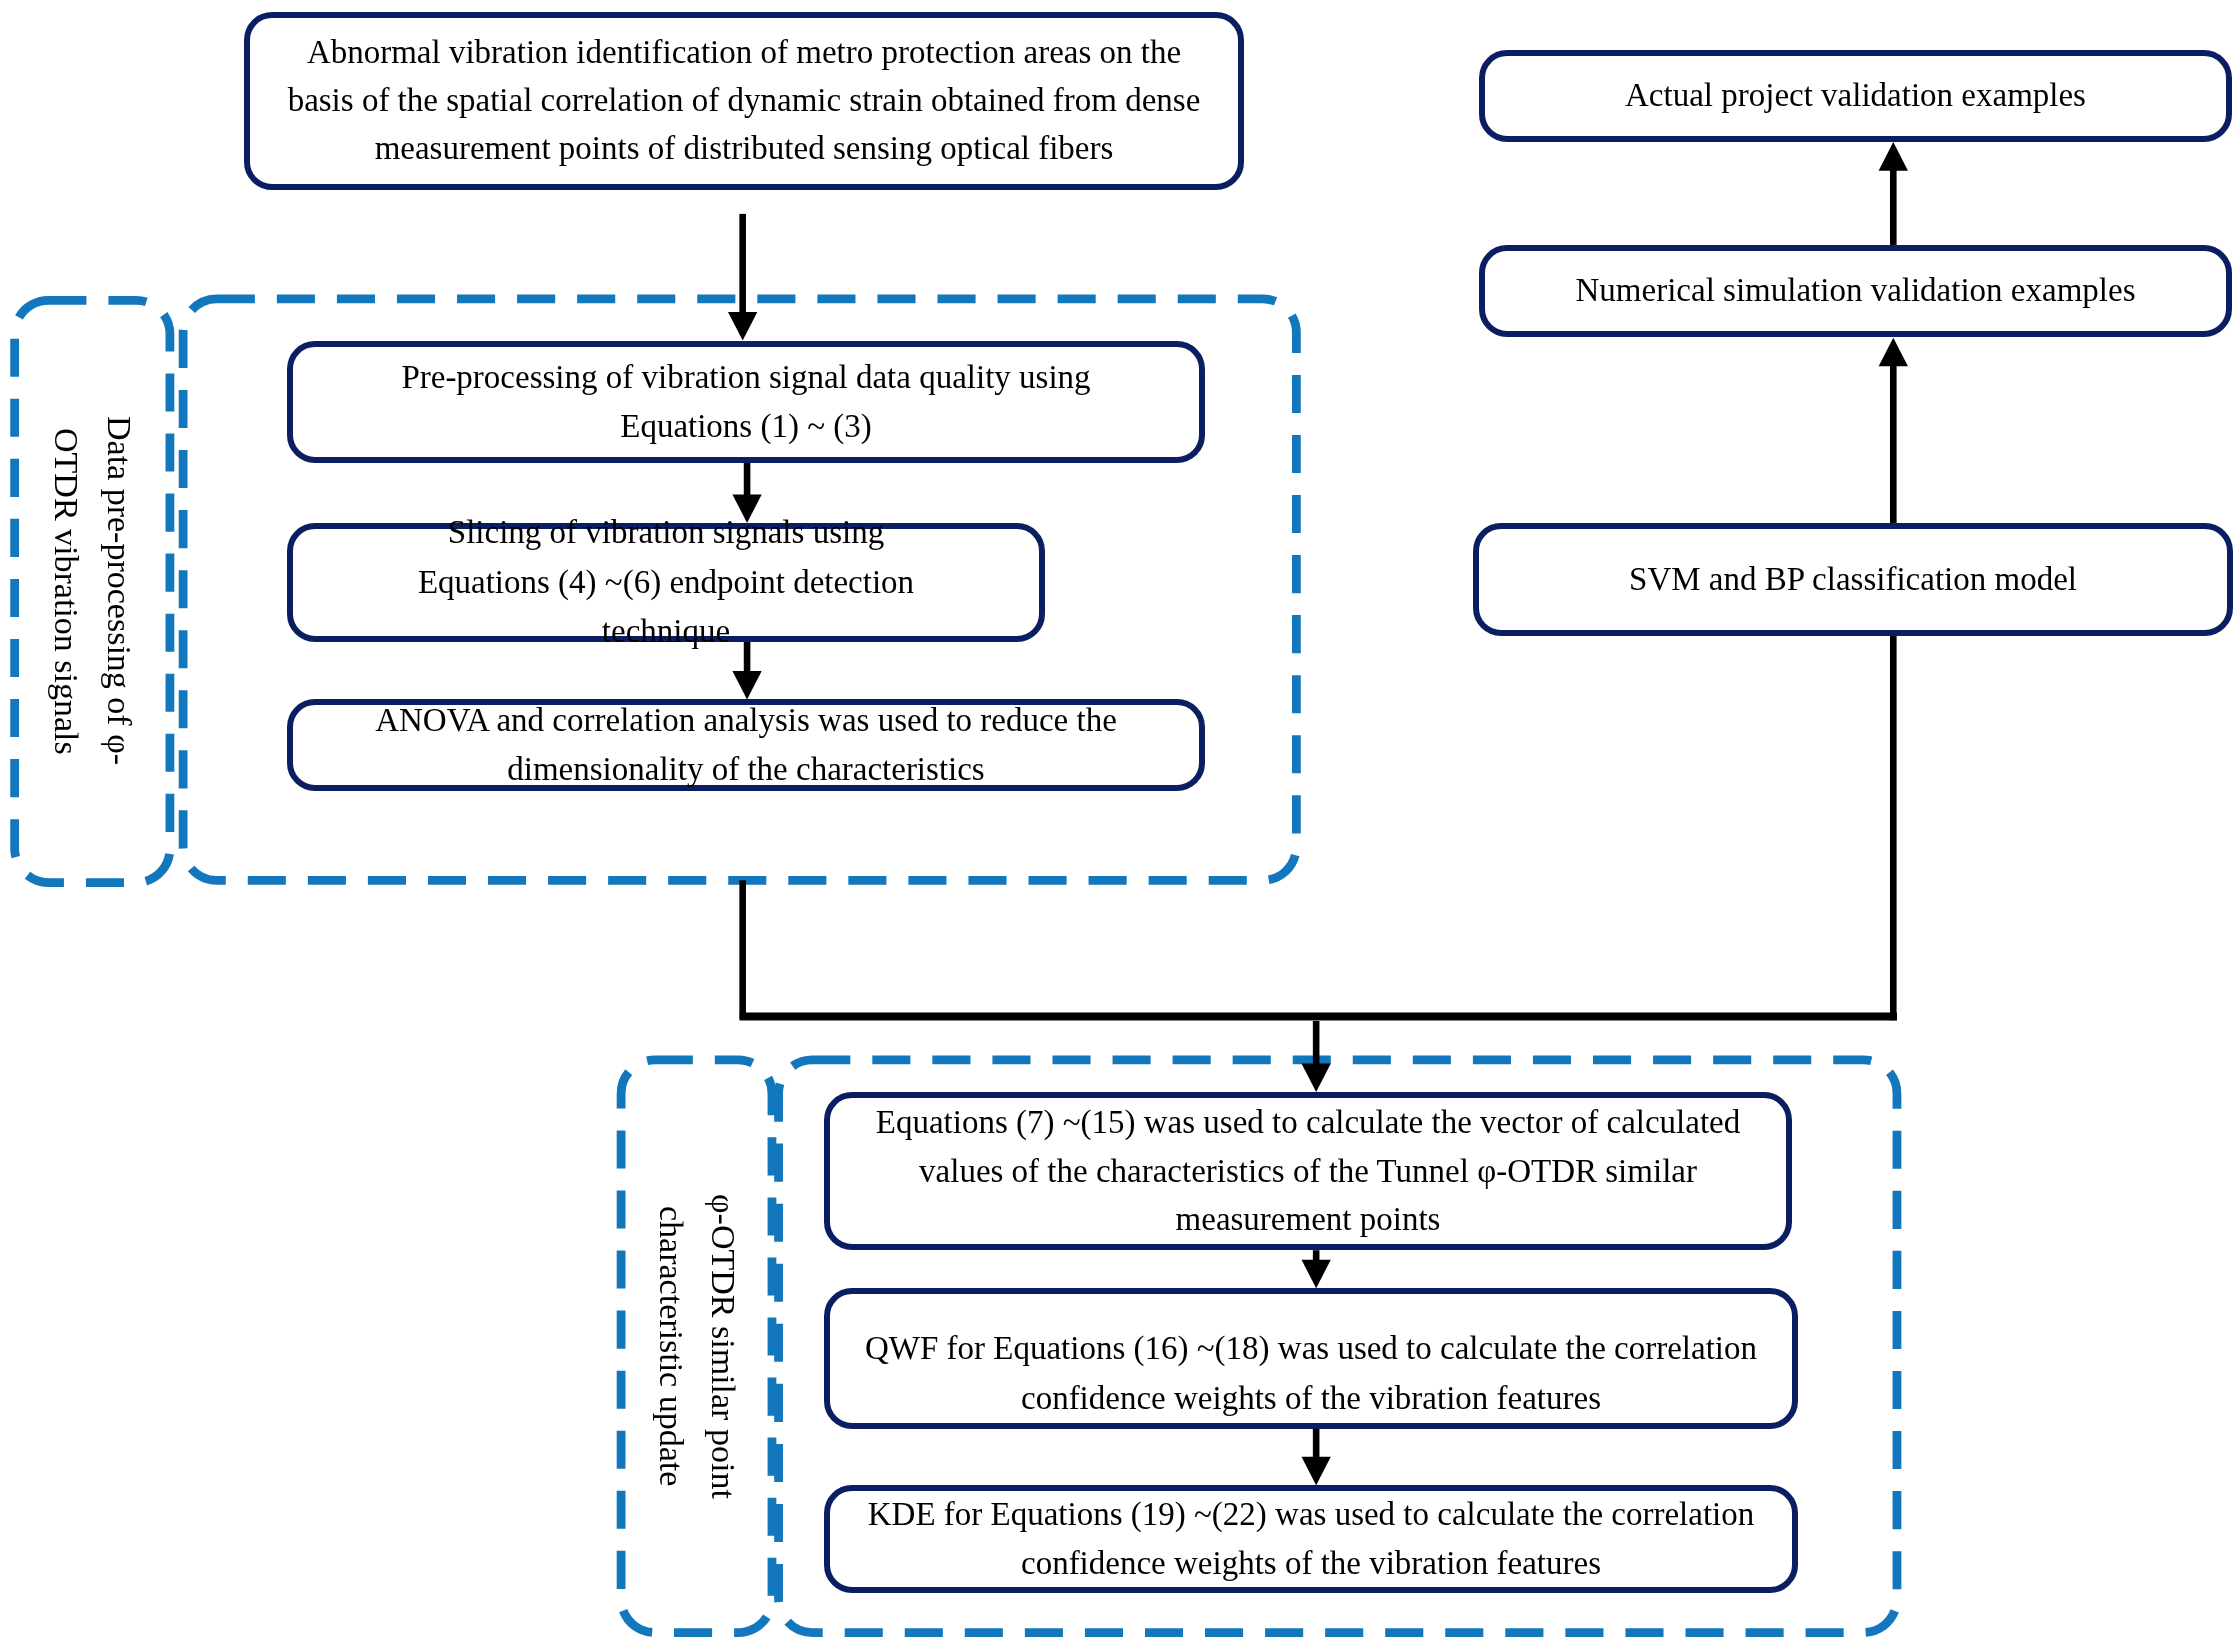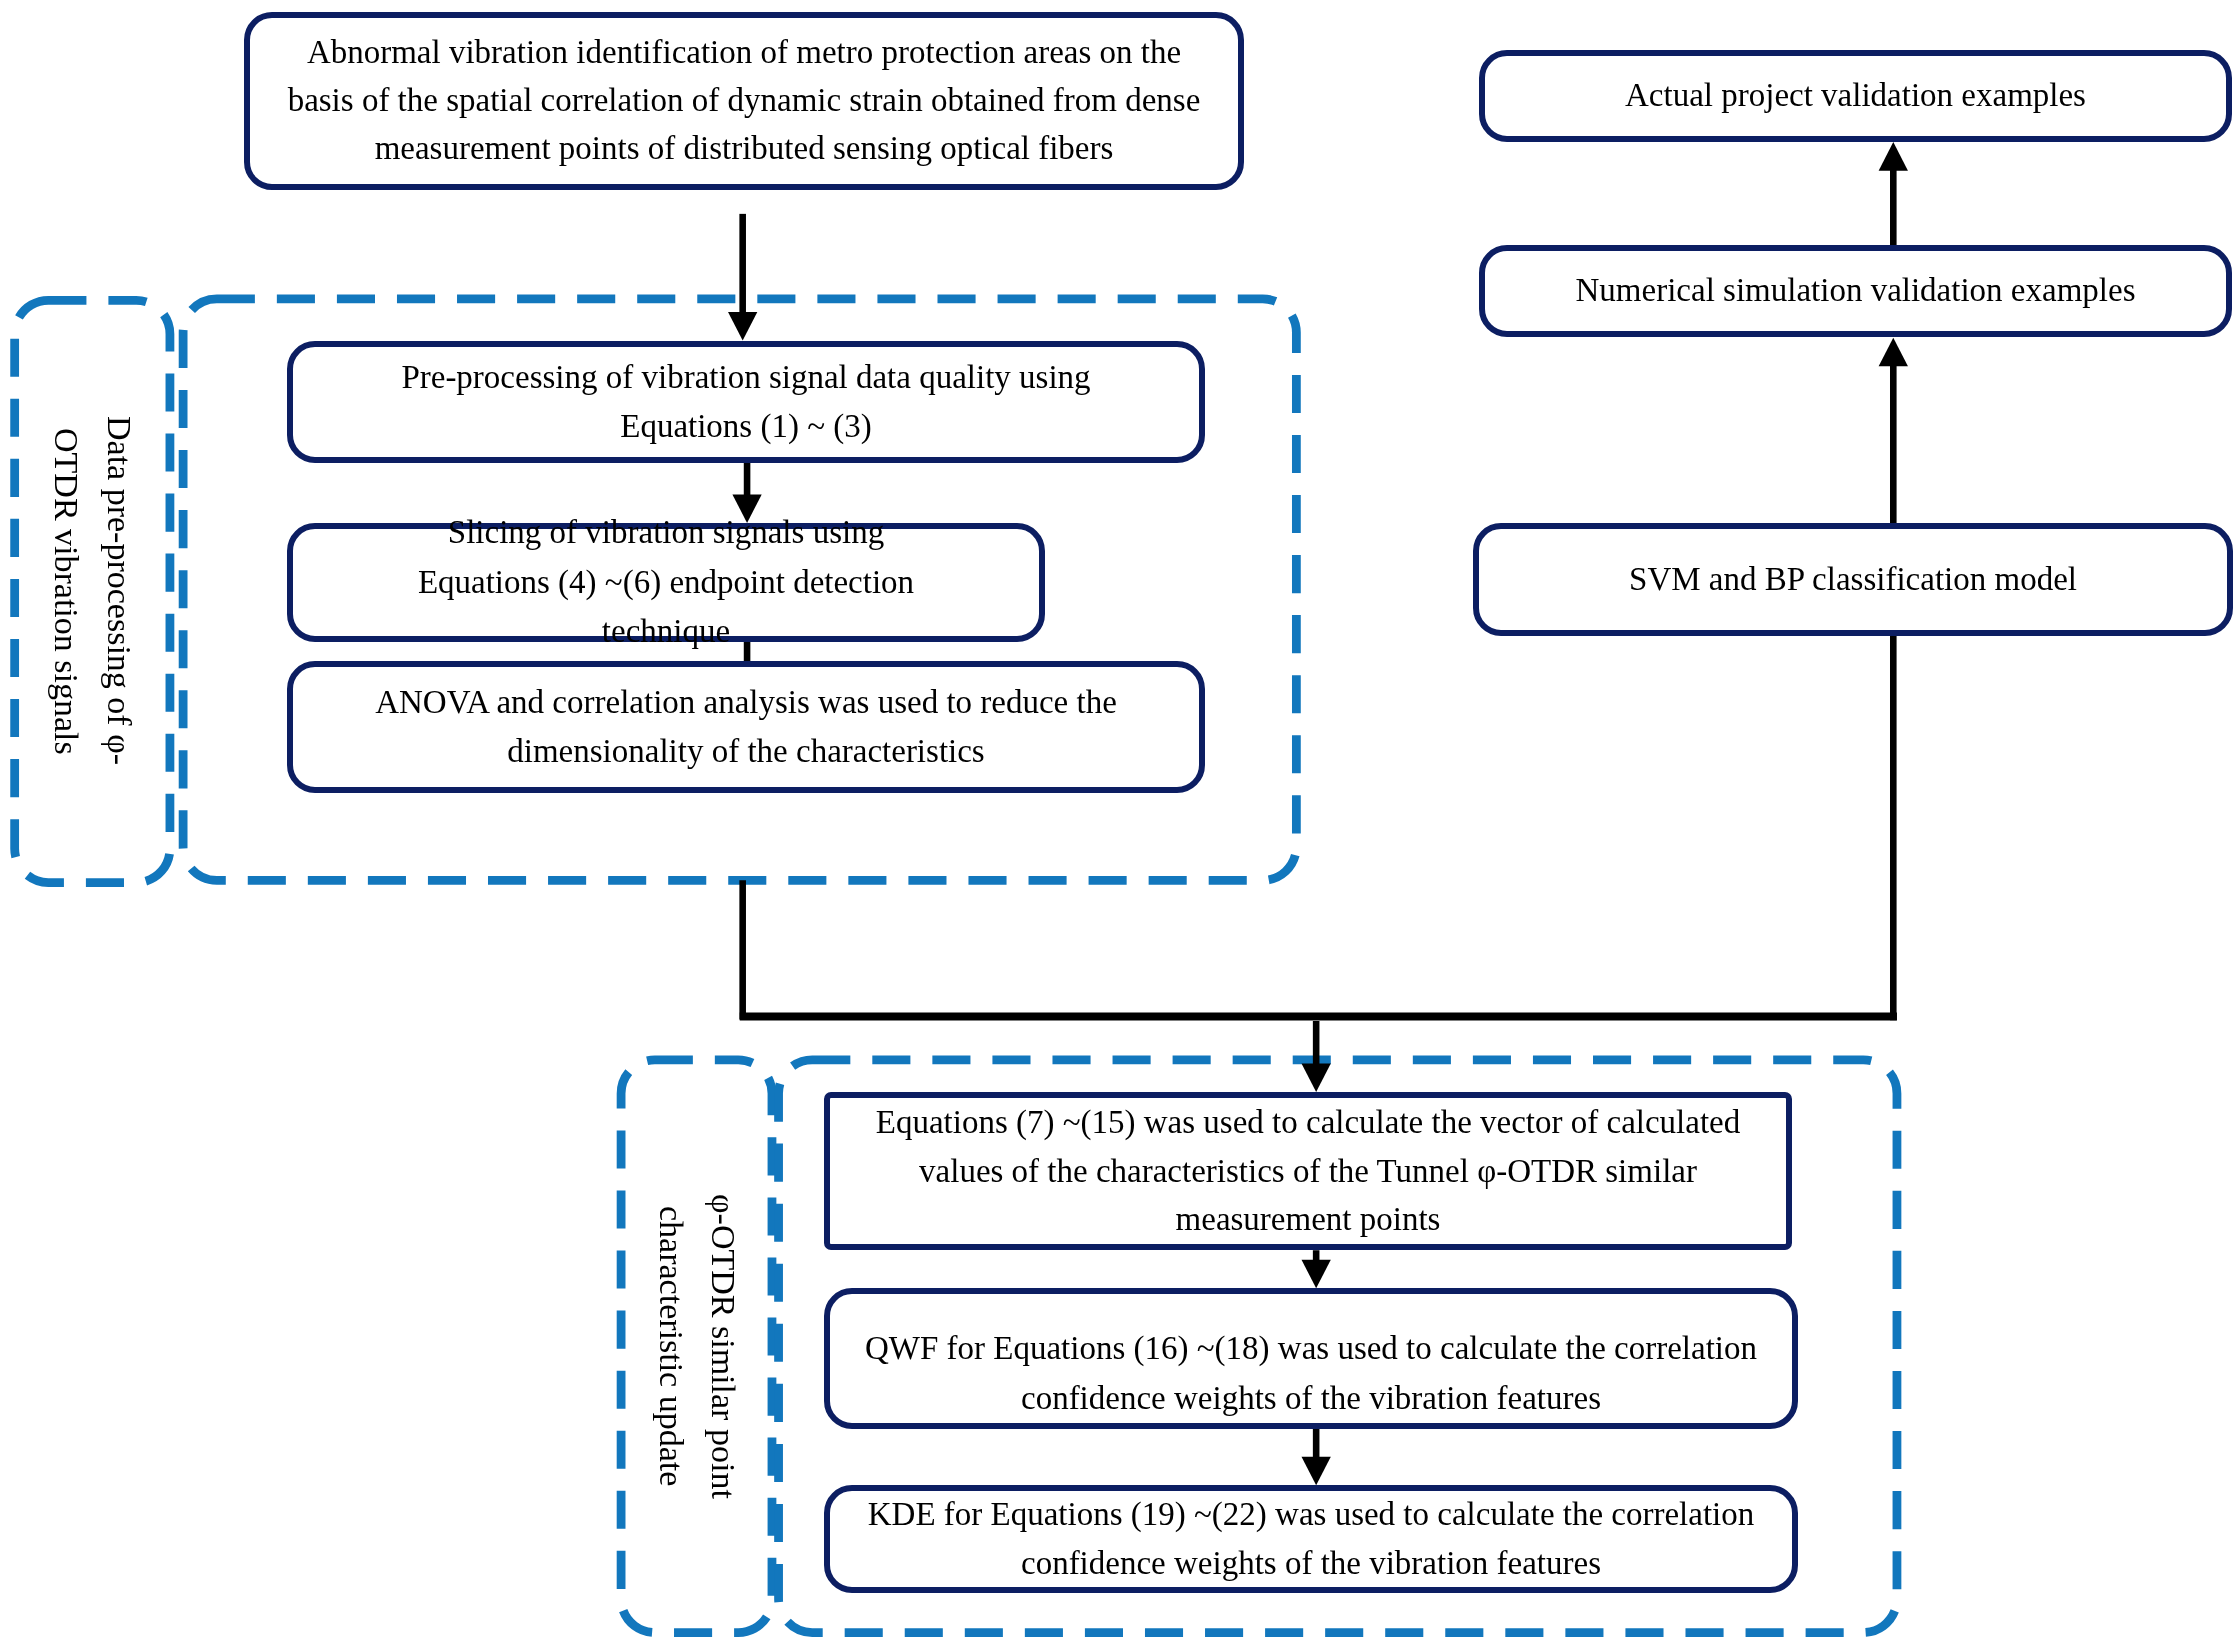--- a/index.html
+++ b/index.html
@@ -133,32 +133,32 @@
       <div>OTDR vibration signals</div>
     </div>
   </div>
 
   <div class="node" style="left:287px; top:341px; width:918px; height:122px; padding:0 64px;">
     <span>Pre-processing of vibration signal data quality using Equations (1) ~ (3)</span>
   </div>
   <div class="node" style="left:287px; top:523px; width:758px; height:119px; padding:0 92px;">
     <span>Slicing of vibration signals using Equations (4) ~(6) endpoint detection technique</span>
   </div>
-  <div class="node" style="left:287px; top:661px; width:918px; height:132px; padding:0 53px;">
+  <div class="node" style="left:287px; top:699px; width:918px; height:92px; padding:0 53px;">
     <span>ANOVA and correlation analysis was used to reduce the dimensionality of the characteristics</span>
   </div>
 
   <div class="vlabel-wrap" style="left:621px; top:1060px; width:151px; height:573px;">
     <div class="vlabel">
       <div>φ-OTDR similar point</div>
       <div>characteristic update</div>
     </div>
   </div>
 
-  <div class="node b1" style="left:824px; top:1092px; width:968px; height:158px; padding:0 4px;border-radius:7px;">
+  <div class="node b1" style="left:824px; top:1092px; width:968px; height:158px; padding:0 4px;">
     <span>Equations (7) ~(15) was used to calculate the vector of calculated values of the characteristics of the Tunnel φ-OTDR similar measurement points</span>
   </div>
   <div class="node" style="left:824px; top:1288px; width:974px; height:141px; padding:0 26px;align-items:flex-end;">
     <span>QWF for Equations (16) ~(18) was used to calculate the correlation confidence weights of the vibration features</span>
   </div>
   <div class="node" style="left:824px; top:1485px; width:974px; height:108px; padding:0 37px;">
     <span>KDE for Equations (19) ~(22) was used to calculate the correlation confidence weights of the vibration features</span>
   </div>
 
 </div>

